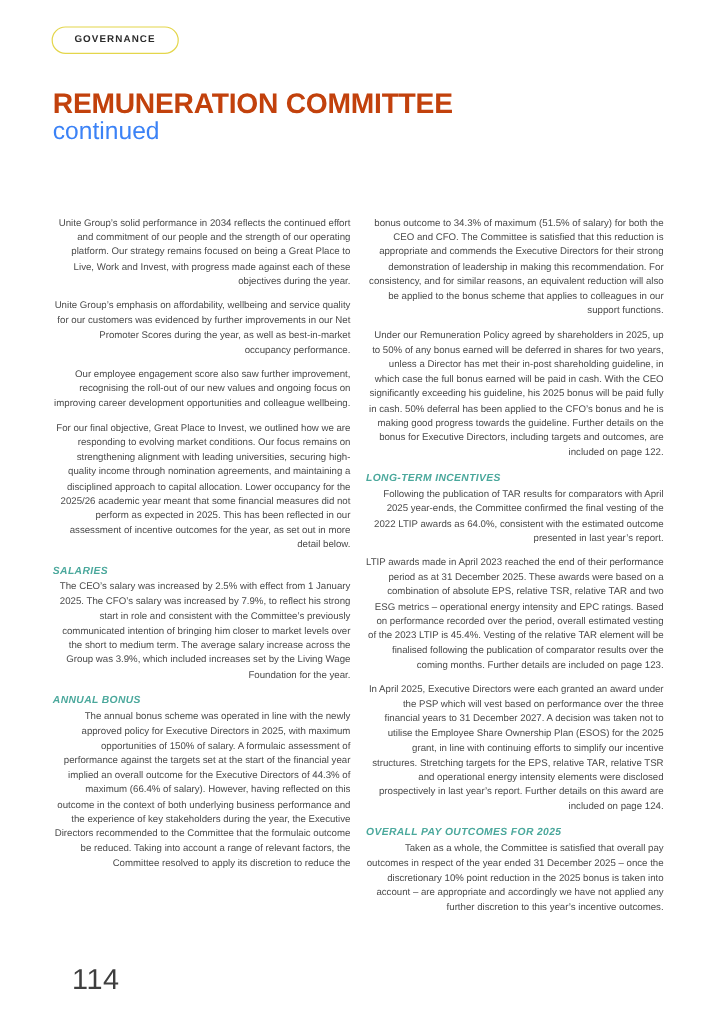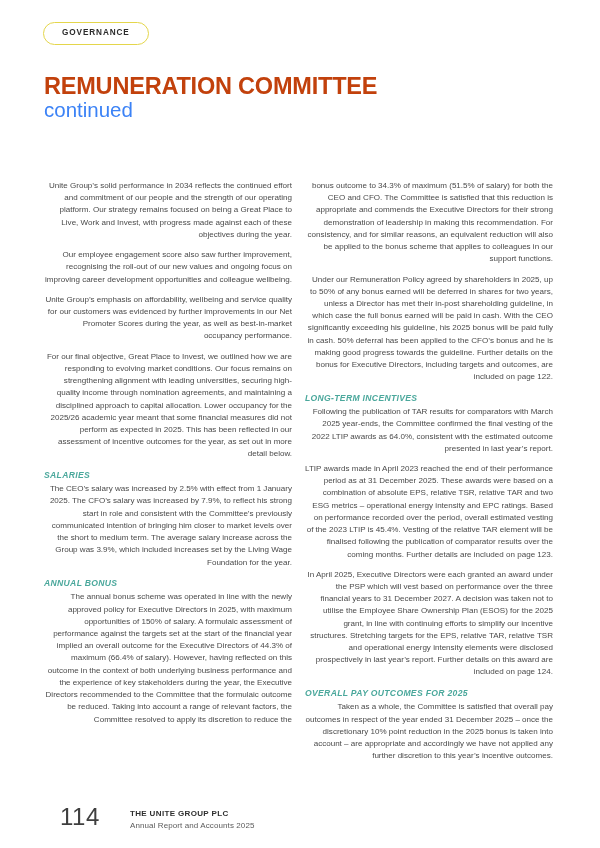--- a/index.html
+++ b/index.html
@@ -143,41 +143,37 @@
   <div class="section-badge">
     <span>GOVERNANCE</span>
   </div>
 
   <div class="page-title">REMUNERATION COMMITTEE</div>
   <div class="page-subtitle">continued</div>
 
   <div class="columns">
     <div class="col col-left" id="col-left">
         <p class="body">Unite Group’s solid performance in 2034 reflects the continued effort and commitment of our people and the strength of our operating platform. Our strategy remains focused on being a Great Place to Live, Work and Invest, with progress made against each of these objectives during the year.</p>
+        <p class="body">Unite Group’s emphasis on affordability, wellbeing and service quality for our customers was evidenced by further improvements in our Net Promoter Scores during the year, as well as best-in-market occupancy performance.</p>
         <p class="body">Our employee engagement score also saw further improvement, recognising the roll-out of our new values and ongoing focus on improving career development opportunities and colleague wellbeing.</p>
-        <p class="body">Unite Group’s emphasis on affordability, wellbeing and service quality for our customers was evidenced by further improvements in our Net Promoter Scores during the year, as well as best-in-market occupancy performance.</p>
         <p class="body">For our final objective, Great Place to Invest, we outlined how we are responding to evolving market conditions. Our focus remains on strengthening alignment with leading universities, securing high-quality income through nomination agreements, and maintaining a disciplined approach to capital allocation. Lower occupancy for the 2025/26 academic year meant that some financial measures did not perform as expected in 2025. This has been reflected in our assessment of incentive outcomes for the year, as set out in more detail below.</p>
         <h3 class="sec-head spaced">SALARIES</h3>
         <p class="body">The CEO’s salary was increased by 2.5% with effect from 1 January 2025. The CFO’s salary was increased by 7.9%, to reflect his strong start in role and consistent with the Committee’s previously communicated intention of bringing him closer to market levels over the short to medium term. The average salary increase across the Group was 3.9%, which included increases set by the Living Wage Foundation for the year.</p>
         <h3 class="sec-head spaced">ANNUAL BONUS</h3>
         <p class="body">The annual bonus scheme was operated in line with the newly approved policy for Executive Directors in 2025, with maximum opportunities of 150% of salary. A formulaic assessment of performance against the targets set at the start of the financial year implied an overall outcome for the Executive Directors of 44.3% of maximum (66.4% of salary). However, having reflected on this outcome in the context of both underlying business performance and the experience of key stakeholders during the year, the Executive Directors recommended to the Committee that the formulaic outcome be reduced. Taking into account a range of relevant factors, the Committee resolved to apply its discretion to reduce the</p>
       </div>
     <div class="col col-right" id="col-right">
         <p class="body">bonus outcome to 34.3% of maximum (51.5% of salary) for both the CEO and CFO. The Committee is satisfied that this reduction is appropriate and commends the Executive Directors for their strong demonstration of leadership in making this recommendation. For consistency, and for similar reasons, an equivalent reduction will also be applied to the bonus scheme that applies to colleagues in our support functions.</p>
         <p class="body">Under our Remuneration Policy agreed by shareholders in 2025, up to 50% of any bonus earned will be deferred in shares for two years, unless a Director has met their in-post shareholding guideline, in which case the full bonus earned will be paid in cash. With the CEO significantly exceeding his guideline, his 2025 bonus will be paid fully in cash. 50% deferral has been applied to the CFO’s bonus and he is making good progress towards the guideline. Further details on the bonus for Executive Directors, including targets and outcomes, are included on page 122.</p>
         <h3 class="sec-head spaced">LONG-TERM INCENTIVES</h3>
-        <p class="body">Following the publication of TAR results for comparators with March 2025 year-ends, the Committee confirmed the final vesting of the 2022 LTIP awards as 64.0%, consistent with the estimated outcome presented in last year’s report.</p>
+        <p class="body">Following the publication of TAR results for comparators with April 2025 year-ends, the Committee confirmed the final vesting of the 2022 LTIP awards as 64.0%, consistent with the estimated outcome presented in last year’s report.</p>
         <p class="body">LTIP awards made in April 2023 reached the end of their performance period as at 31 December 2025. These awards were based on a combination of absolute EPS, relative TSR, relative TAR and two ESG metrics – operational energy intensity and EPC ratings. Based on performance recorded over the period, overall estimated vesting of the 2023 LTIP is 45.4%. Vesting of the relative TAR element will be finalised following the publication of comparator results over the coming months. Further details are included on page 123.</p>
         <p class="body">In April 2025, Executive Directors were each granted an award under the PSP which will vest based on performance over the three financial years to 31 December 2027. A decision was taken not to utilise the Employee Share Ownership Plan (ESOS) for the 2025 grant, in line with continuing efforts to simplify our incentive structures. Stretching targets for the EPS, relative TAR, relative TSR and operational energy intensity elements were disclosed prospectively in last year’s report. Further details on this award are included on page 124.</p>
         <h3 class="sec-head spaced">OVERALL PAY OUTCOMES FOR 2025</h3>
         <p class="body">Taken as a whole, the Committee is satisfied that overall pay outcomes in respect of the year ended 31 December 2025 – once the discretionary 10% point reduction in the 2025 bonus is taken into account – are appropriate and accordingly we have not applied any further discretion to this year’s incentive outcomes.</p>
       </div>
   </div>
 
   <div class="footer">
     <div class="footer-page">114</div>
-    <div class="footer-text">
-      <div class="footer-company">THE UNITE GROUP PLC</div>
-      <div class="footer-report">Annual Report and Accounts 2025</div>
-    </div>
   </div>
 
 </div>
 
 </body></html>

